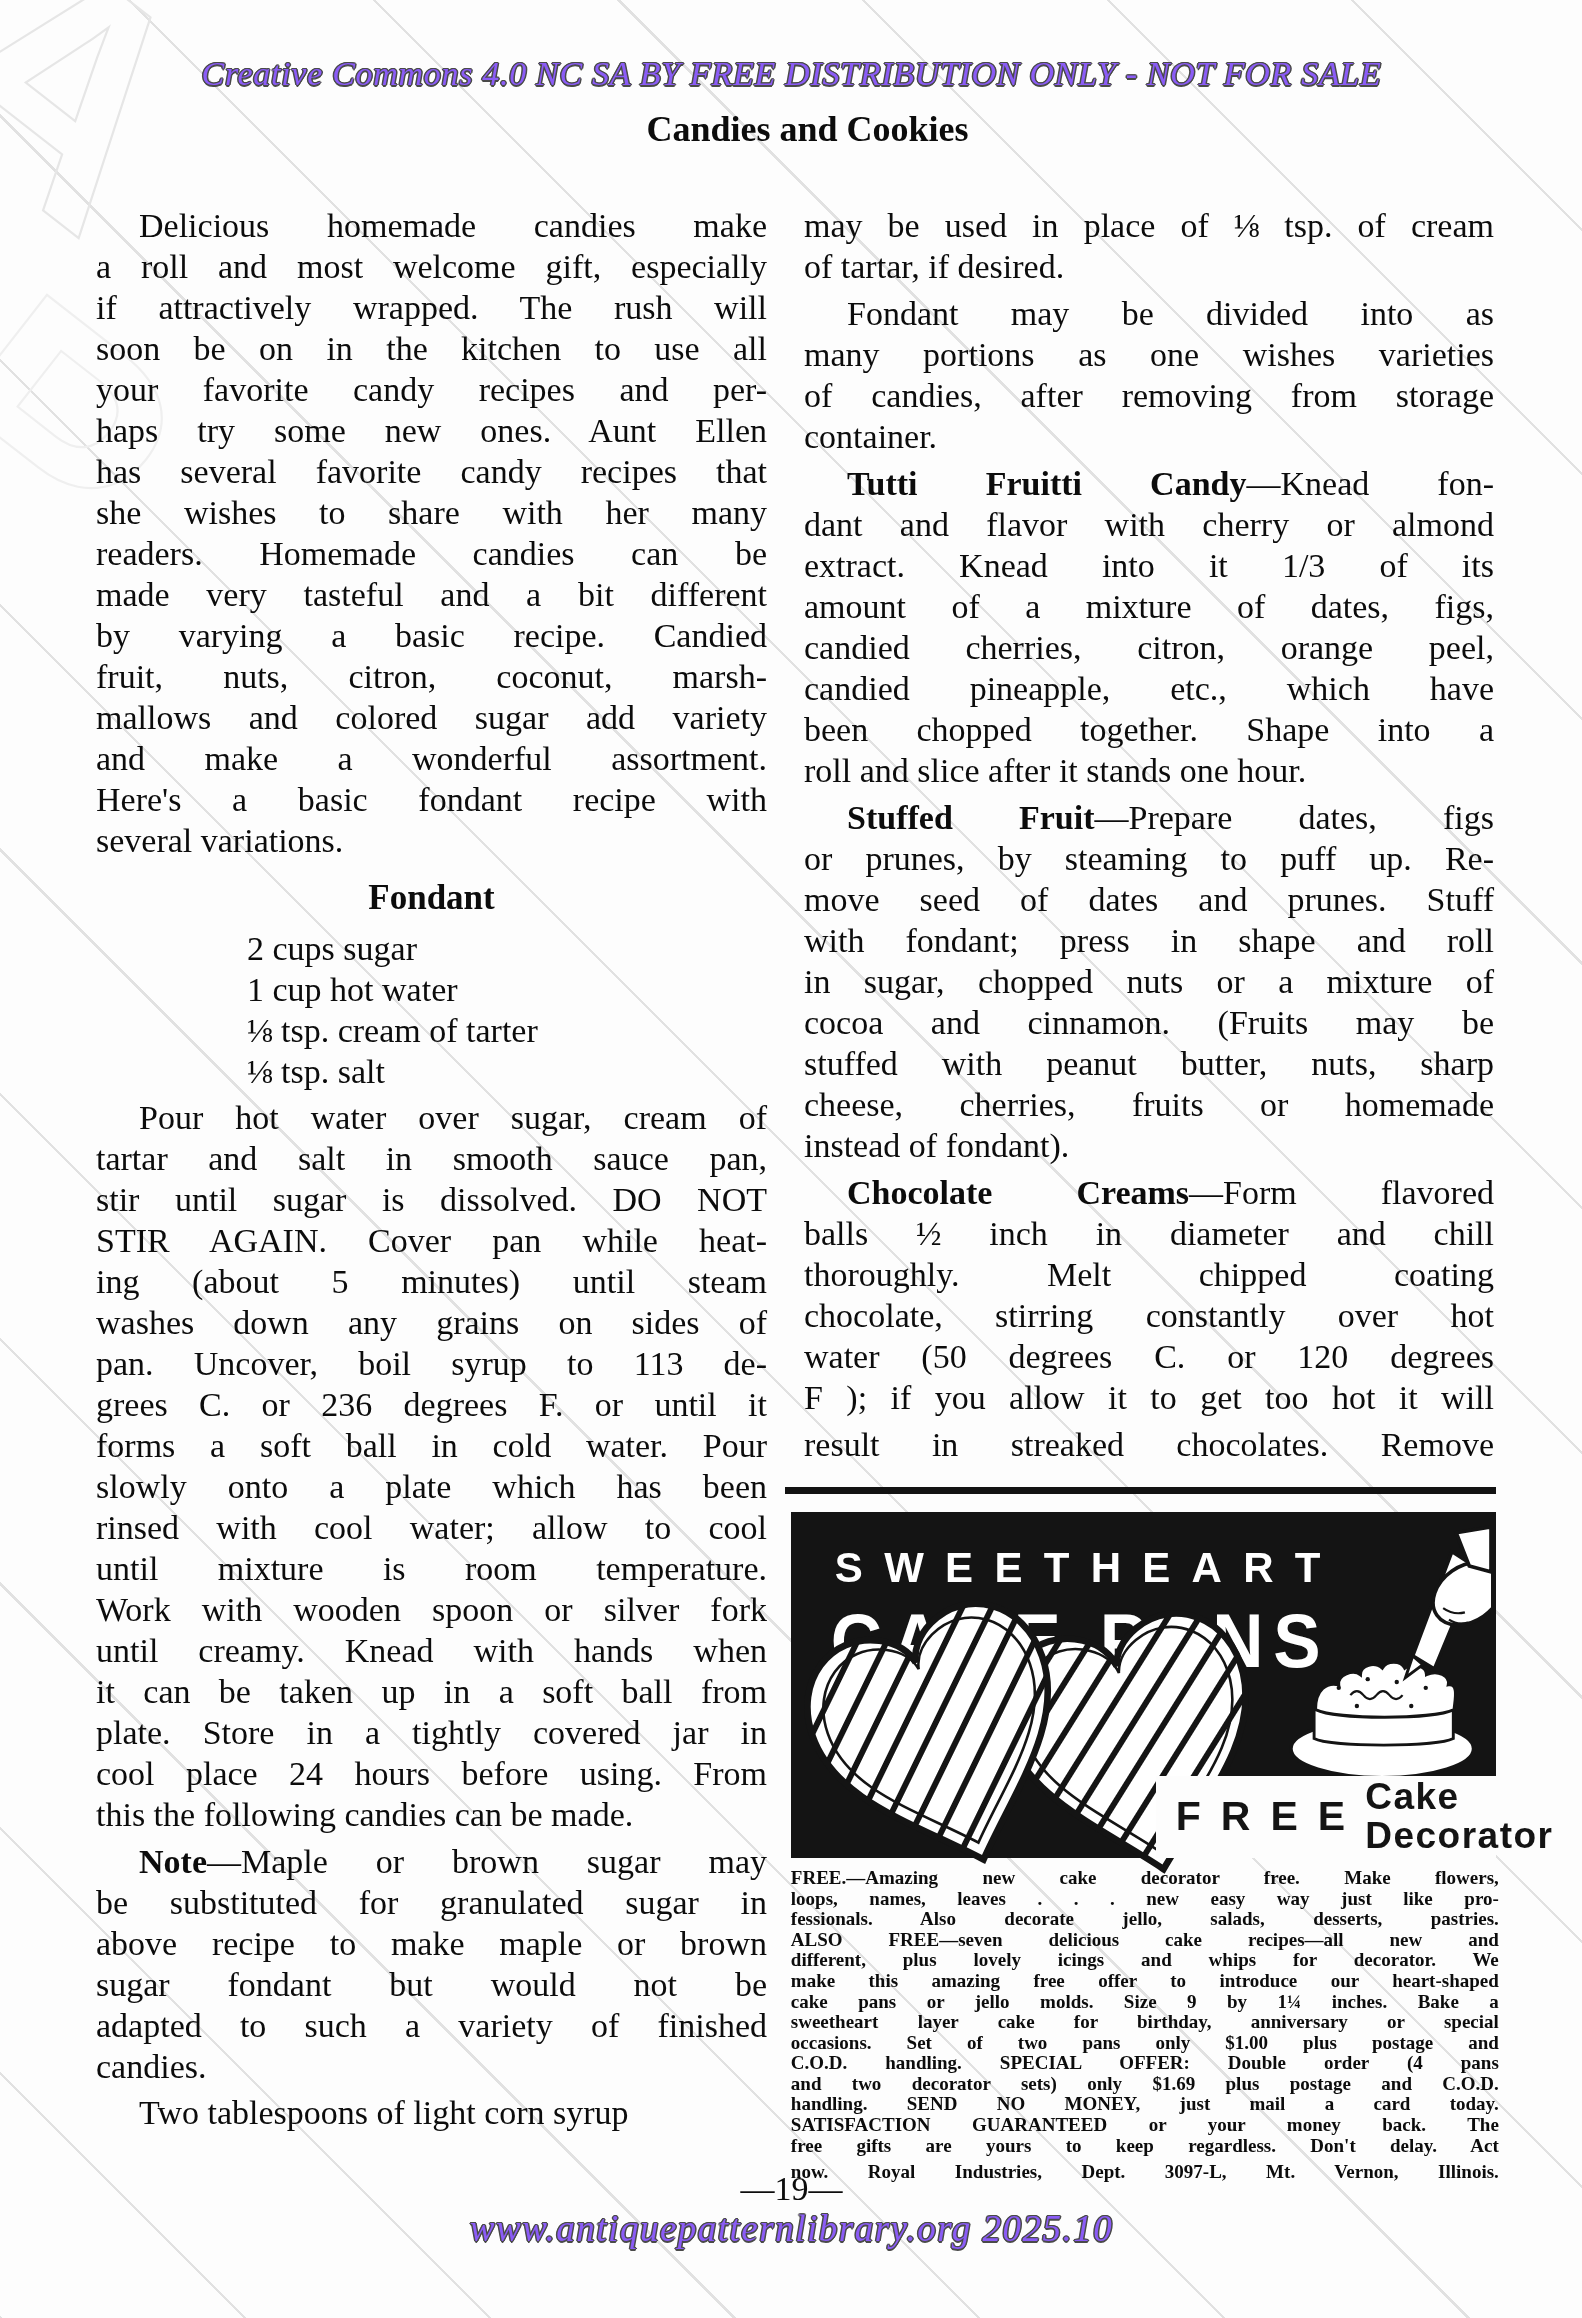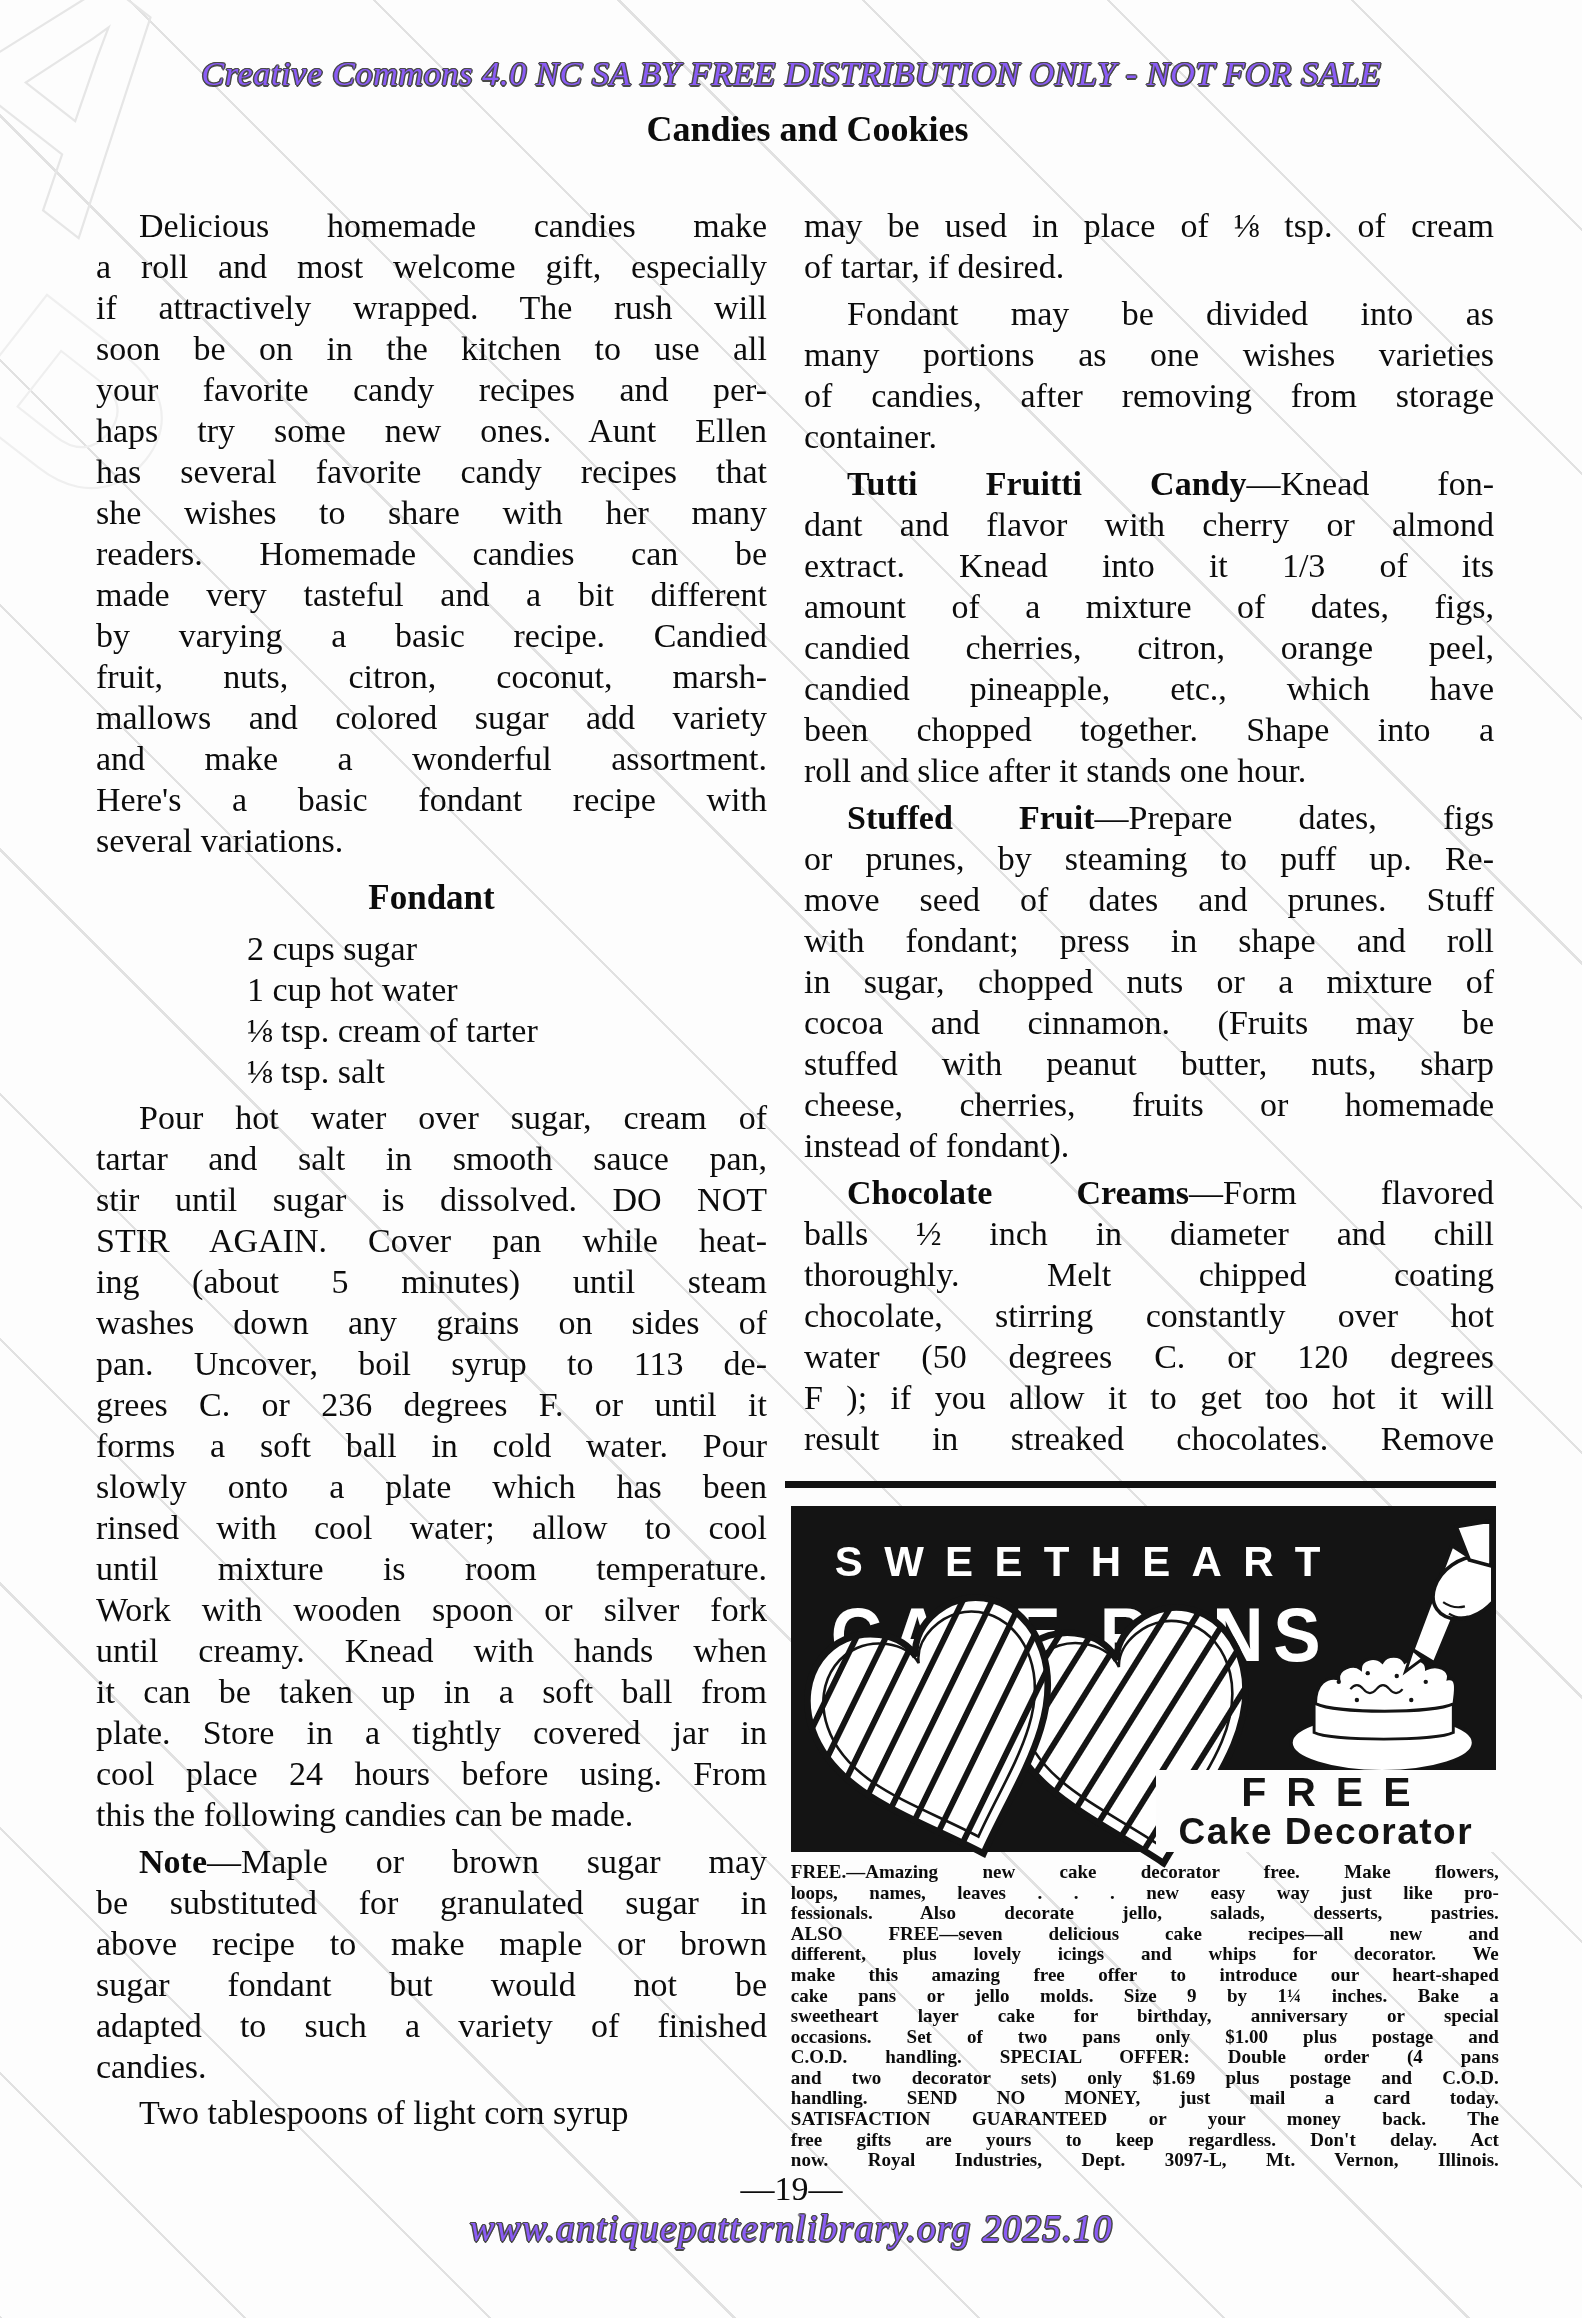--- a/index.html
+++ b/index.html
@@ -36,21 +36,21 @@
   .page-title{position:absolute;top:109px;left:16px;width:100%;text-align:center;font-weight:bold;font-size:36px;}
 
   .col{position:absolute;top:205px;}
   .col-left{left:96px;width:671px;}
   .col-right{left:804px;width:690px;}
 
   .para{margin:0;}
   .para + .para{margin-top:5.9px;}
   .para .line{text-align:justify;text-align-last:justify;}
   .para .line:last-child{text-align-last:left;}
-  .para.cont .line:last-child{text-align-last:justify;}
+  .para.cont .line:last-child{text-align-last:justify;margin-top:6px;}
   .para.indent .line:first-child{text-indent:43px;}
 
   .recipe-heading{text-align:center;font-weight:bold;font-size:35px;margin:16px 0 10.3px 0;}
   .ingredients{margin:0 0 4.4px 0;}
   .ingredients .line{padding-left:151px;text-align:left;}
 
   .divider{height:7.4px;background:#121212;margin:22px 0 0 -19px;width:711px;}
 
   
   .ad-box{
@@ -64,21 +64,21 @@
   }
   .ad-brand2{
     position:absolute;left:40px;top:90px;color:#fff;
     font-family:"Liberation Sans",sans-serif;font-weight:bold;
     font-size:71px;letter-spacing:9.6px;line-height:1;transform:scaleY(1.08);transform-origin:left top;
   }
   .hearts{position:absolute;left:10.3px;top:71px;width:486px;height:302px;}
   .cake{position:absolute;right:4.4px;top:13.2px;width:203px;height:272px;}
   .ad-free{
     position:absolute;right:0;bottom:0;width:340px;height:82px;background:#fdfdfd;
-    display:flex;flex-direction:column;align-items:center;justify-content:flex-end;
+    display:flex;flex-direction:row;align-items:center;justify-content:space-between;
   }
   .free-label{
     font-family:"Liberation Sans",sans-serif;font-weight:bold;color:#141414;
     font-size:41px;line-height:1;letter-spacing:20px;padding-left:20px;
   }
   .free-sublabel{
     font-family:"Liberation Sans",sans-serif;font-weight:bold;color:#141414;
     font-size:37px;line-height:1.05;letter-spacing:1.5px;
   }
   .smallprint{

